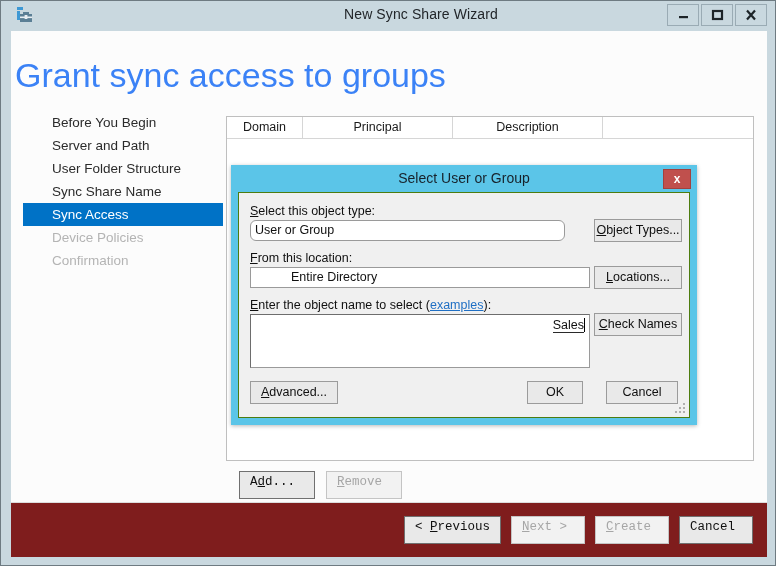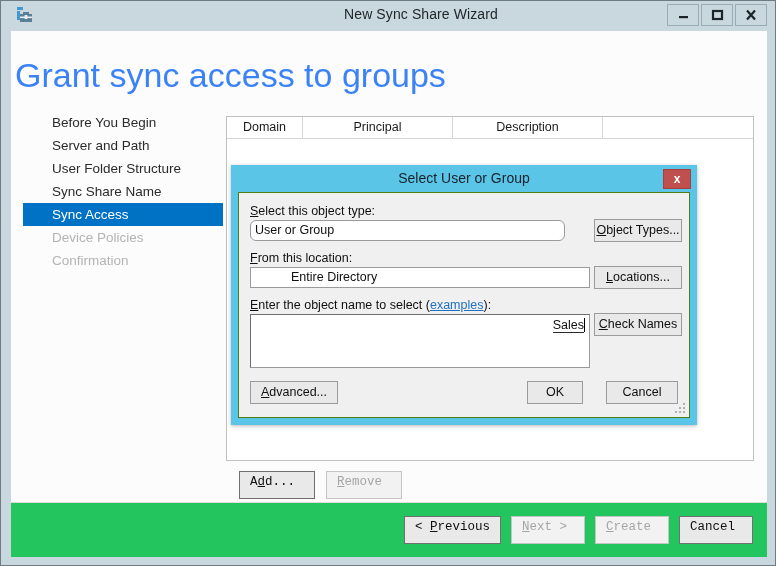--- a/index.html
+++ b/index.html
@@ -187,21 +187,21 @@
     white-space: nowrap;
     cursor: default;
   }
 
   
   #footer {
     position: absolute;
     left: 0; bottom: 0;
     width: 756px;
     height: 54px;
-    background: #22c55e;
+    background: #7f1d1d;
     border-top: 1px solid #dcdcdc;
   }
   #footer-btns {
     position: absolute;
     right: 14px; top: 13px;
     display: flex;
     gap: 10px;
   }
   #footer-btns .btn { min-width: 74px; }
 

